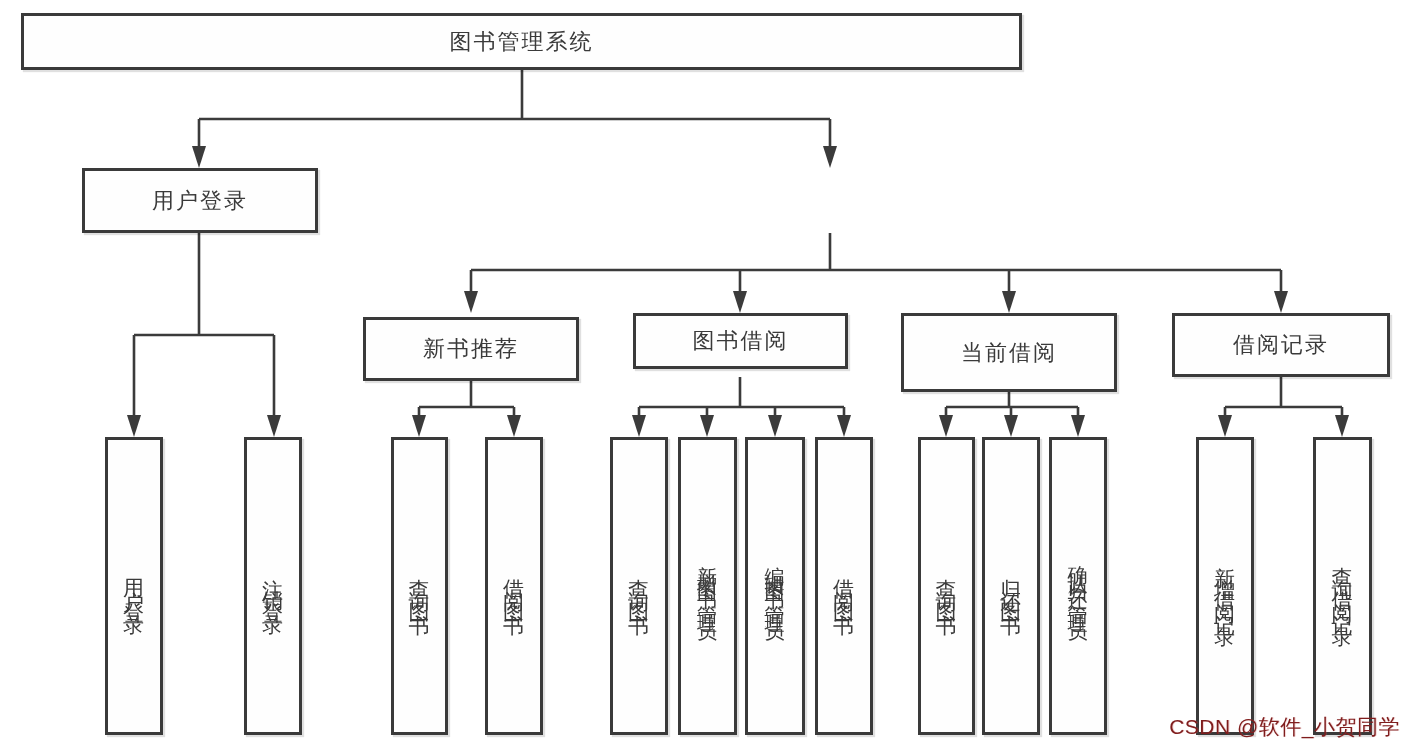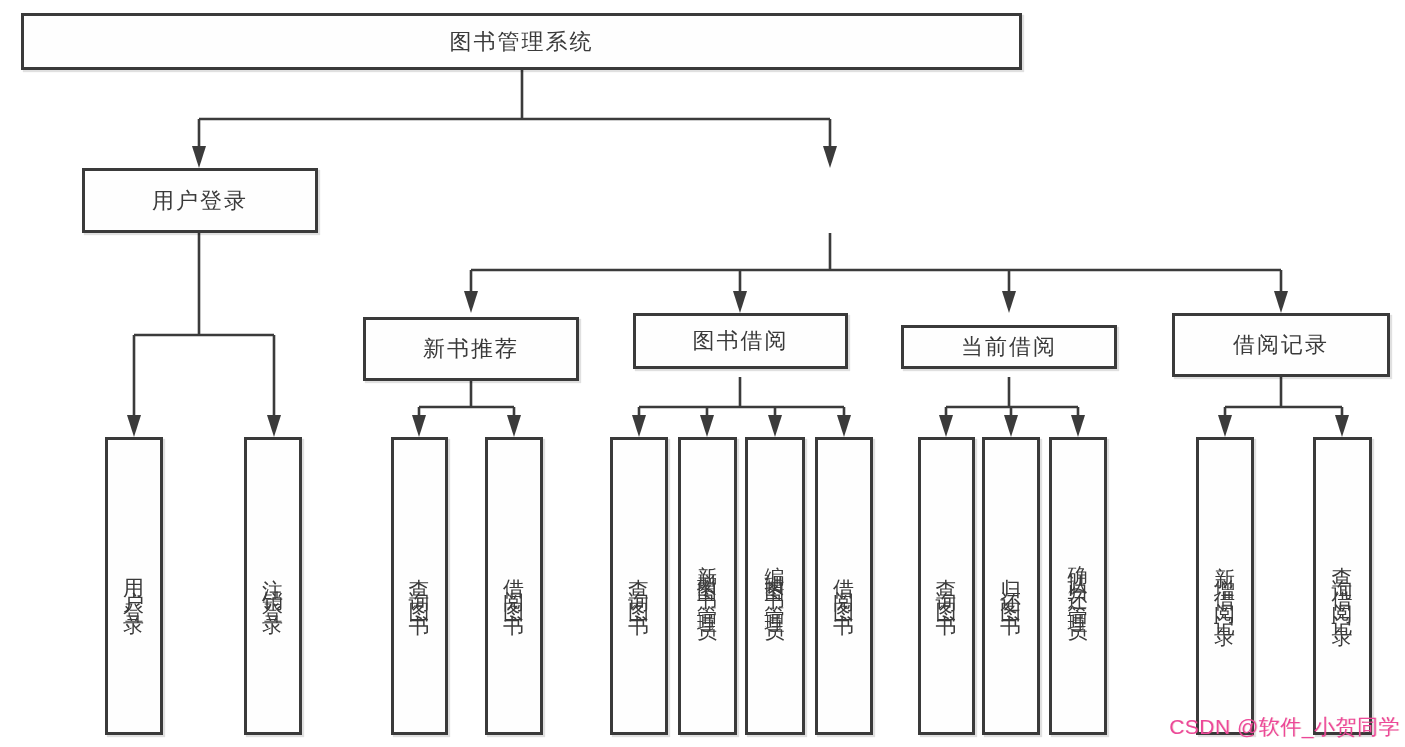--- a/index.html
+++ b/index.html
@@ -42,21 +42,21 @@
   }
   .vbox.long {
     letter-spacing: 8px;
     font-size: 20px;
   }
   .watermark {
     position: absolute;
     right: 5px;
     bottom: 6px;
     font-size: 21px;
-    color: #ec4899;
+    color: #7f1d1d;
     letter-spacing: 0.5px;
     z-index: 3;
     text-shadow: 1px 0 0 rgba(216, 96, 96, 0.25);
     white-space: nowrap;
   }
 </style>
 </head>
 <body>
 
 <div class="canvas">
@@ -100,21 +100,21 @@
       <polygon points="1342,437 1335,415 1349,415"></polygon>
     </g>
   </svg>
 
   <div class="box hbox" style="left:21px; top:13px; width:1001px; height:57px;">图书管理系统</div>
 
   <div class="box hbox" style="left:82px; top:168px; width:236px; height:65px;">用户登录</div>
 
   <div class="box hbox" style="left:363px; top:317px; width:216px; height:64px;">新书推荐</div>
   <div class="box hbox" style="left:633px; top:313px; width:215px; height:56px;">图书借阅</div>
-  <div class="box hbox" style="left:901px; top:313px; width:216px; height:44px;margin-top:12px;">当前借阅</div>
+  <div class="box hbox" style="left:901px; top:313px; width:216px; height:79px;">当前借阅</div>
   <div class="box hbox" style="left:1172px; top:313px; width:218px; height:64px;text-align:right;">借阅记录</div>
 
   <div class="box vbox" style="left:105px; top:437px; width:58px; height:298px;">用户登录</div>
   <div class="box vbox" style="left:244px; top:437px; width:58px; height:298px;">注销登录</div>
 
   <div class="box vbox" style="left:391px; top:437px; width:57px; height:298px;">查询图书</div>
   <div class="box vbox" style="left:485px; top:437px; width:58px; height:298px;">借阅图书</div>
 
   <div class="box vbox" style="left:610px; top:437px; width:58px; height:298px;">查询图书</div>
   <div class="box vbox long" style="left:678px; top:437px; width:59px; height:298px;">新增图书（管理员）</div>

